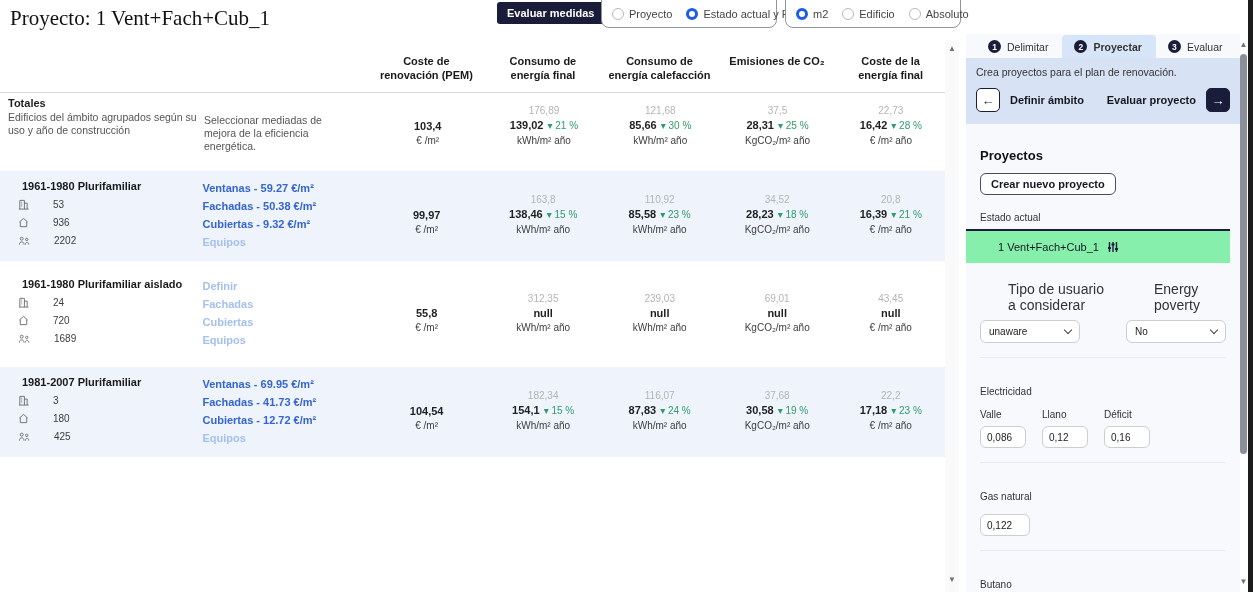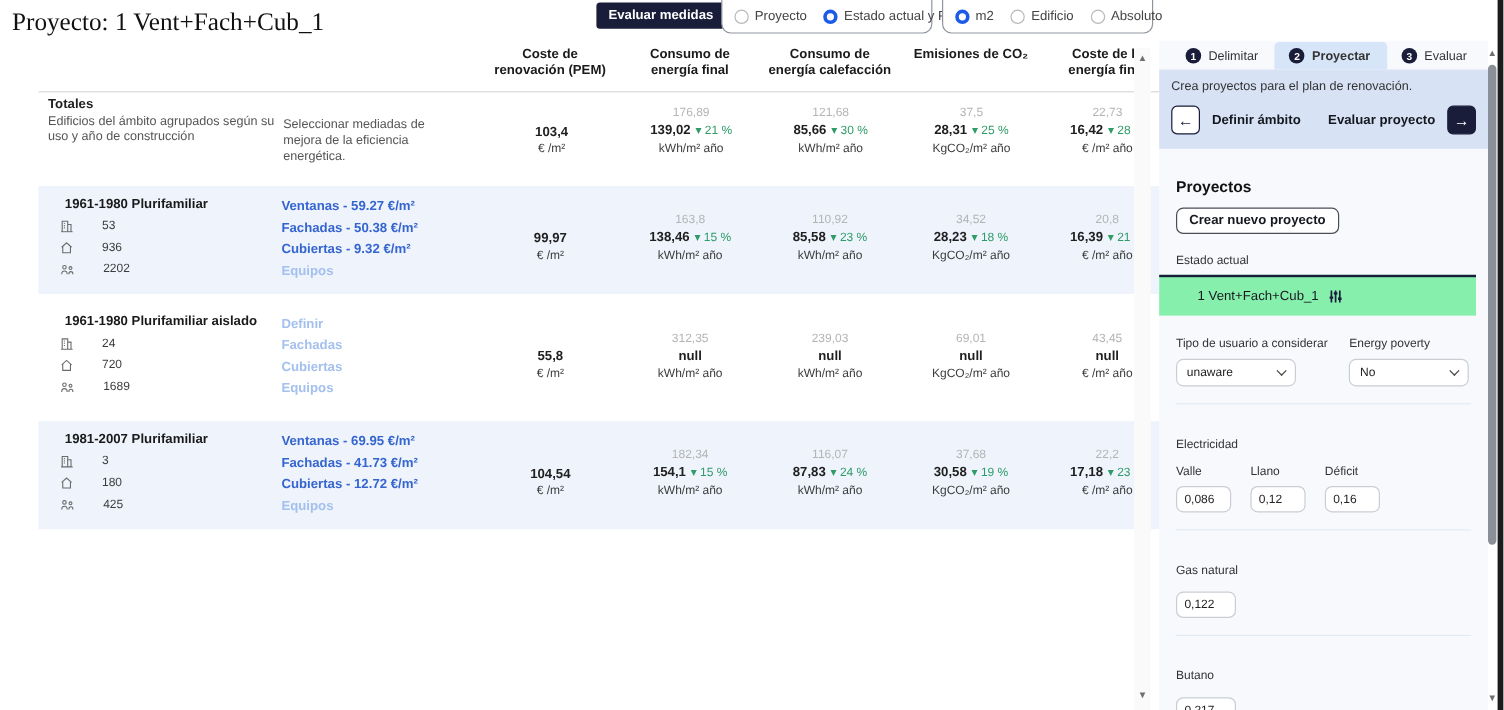--- a/index.html
+++ b/index.html
@@ -16,21 +16,21 @@
   .fieldset { position:absolute; top:-16px; height:44px; border:1px solid #8f959e;
     border-radius:8px; background:#fff; padding:0 10px; }
   .fs-viz { left:601px; width:176px; }
   .fs-units { left:785px; width:176px; }
   .radio-row { display:flex; align-items:center; gap:14px; margin-top:23px; }
   .radio-opt { display:flex; align-items:center; gap:5px; font-size:11px; color:#444; cursor:pointer; white-space:nowrap; }
   .radio { width:12px; height:12px; border-radius:50%; border:1.5px solid #b9b9b9; background:#fff; flex:0 0 auto; }
   .radio.checked { border:3.5px solid #1a5ce8; }
 
   
-  .table { position:absolute; left:0; top:32px; width:945px;margin-left:32px; }
+  .table { position:absolute; left:0; top:48px; width:945px; }
   .trow { display:flex; }
   .colA { width:205px; padding-left:8px; }
   .colB { width:168px; }
   .colV { width:118px; text-align:center; }
   .colV3 { width:120px; text-align:center; }
   .colV4 { width:110px; text-align:center; }
   .thead { padding-top:6px; padding-bottom:10px; border-bottom:1px solid #d9d9d9; }
   .thead .colV, .thead .colV3, .thead .colV4 { font-size:11px; font-weight:bold; color:#1a1a1a; line-height:14px; padding:0 6px; }
   .totales-row { padding:4px 0 10px; }
   .totales-title { font-size:11px; font-weight:bold; padding-left:0; }
@@ -77,21 +77,21 @@
   .side-content { padding:0 14px; }
   .projects-heading { font-size:13px; font-weight:bold; margin-top:24px; color:#111; }
   .outline-btn { margin-top:10px; background:#fff; border:1px solid #4a4f57; border-radius:6px;
     padding:4px 10px; font-size:11px; font-weight:bold; color:#16181f; cursor:pointer; font-family:inherit; }
   .estado { font-size:10px; color:#333; margin-top:17px; cursor:pointer; }
   .project-item { margin-top:6px; margin-left:-14px; margin-right:-4px; background:#86efac;
     border-top:2px solid #191d3a; height:34px; display:flex; align-items:center; gap:8px;
     padding-left:32px; font-size:11px; font-weight:normal; color:#16181f; cursor:pointer; }
   .selects-row { display:flex; gap:18px; margin-top:18px; }
   .sel-field { }
-  .sel-label { font-size:10px; color:#333; }
+  .sel-label { font-size:14px; color:#333;margin-left:28px; }
   .select { margin-top:7px; width:100px; height:23px; background:#fff; border:1px solid #c9cdd4;
     border-radius:6px; display:flex; align-items:center; justify-content:space-between;
     padding:0 8px; font-size:10px; color:#222; cursor:pointer; }
   .chev { width:6px; height:6px; border-right:1.5px solid #444; border-bottom:1.5px solid #444;
     transform:rotate(45deg); margin-top:-3px; }
   .divider { border-top:1px solid #e3ebf5; margin:14px 0 0; }
   .price-label { font-size:10px; color:#333; margin-top:28px; }
   .triple { display:flex; gap:16px; margin-top:0; }
   .triple .tcol { width:46px; }
   .tlabel { font-size:10px; color:#333; margin-top:12px; }

